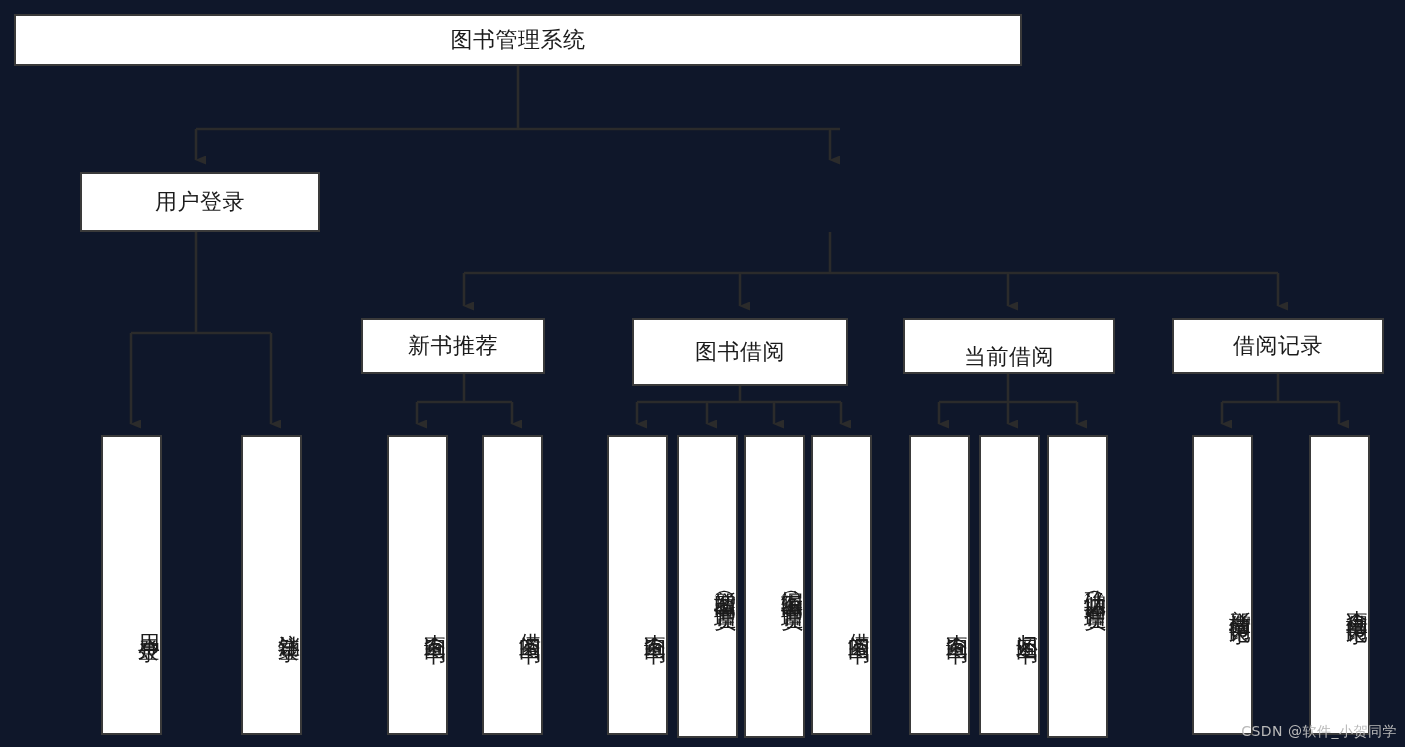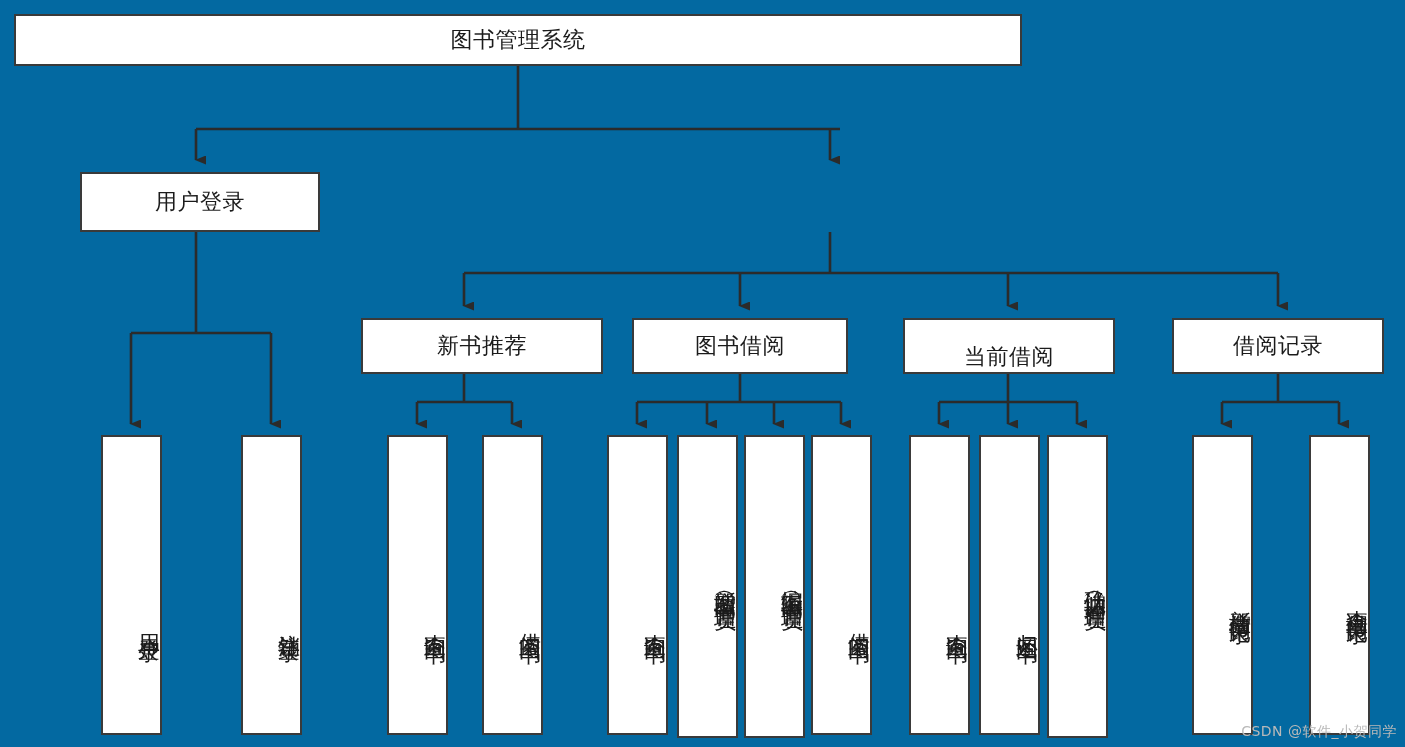--- a/index.html
+++ b/index.html
@@ -7,21 +7,21 @@
     padding: 0;
     background: #ffffff;
   }
   body {
     font-family: "DejaVu Sans", "Liberation Sans", sans-serif;
   }
   #stage {
     position: relative;
     width: 1405px;
     height: 747px;
-    background: #0369a1;
+    background: #0f172a;
     overflow: hidden;
   }
   #diagram-svg {
     position: absolute;
     left: 0;
     top: 0;
     width: 1405px;
     height: 747px;
   }
   .node-box {
@@ -125,24 +125,24 @@
   </svg>
 
   <div class="node-box horiz" style="left:14px; top:14px; width:1008px; height:52px;">
     <span class="node-label">图书管理系统</span>
   </div>
 
   <div class="node-box horiz" style="left:80px; top:172px; width:240px; height:60px;">
     <span class="node-label">用户登录</span>
   </div>
 
-  <div class="node-box horiz" style="left:361px; top:318px; width:242px; height:56px;">
+  <div class="node-box horiz" style="left:361px; top:318px; width:184px; height:56px;">
     <span class="node-label">新书推荐</span>
   </div>
-  <div class="node-box horiz" style="left:632px; top:318px; width:216px; height:56px;">
+  <div class="node-box horiz" style="left:632px; top:318px; width:216px; height:68px;">
     <span class="node-label">图书借阅</span>
   </div>
   <div class="node-box horiz" style="left:903px; top:318px; width:212px; height:56px;align-items:flex-end;">
     <span class="node-label">当前借阅</span>
   </div>
   <div class="node-box horiz" style="left:1172px; top:318px; width:212px; height:56px;">
     <span class="node-label">借阅记录</span>
   </div>
 
   <div class="node-box vert" style="left:101px; top:435px; width:61px; height:300px; padding-top:80px;">

